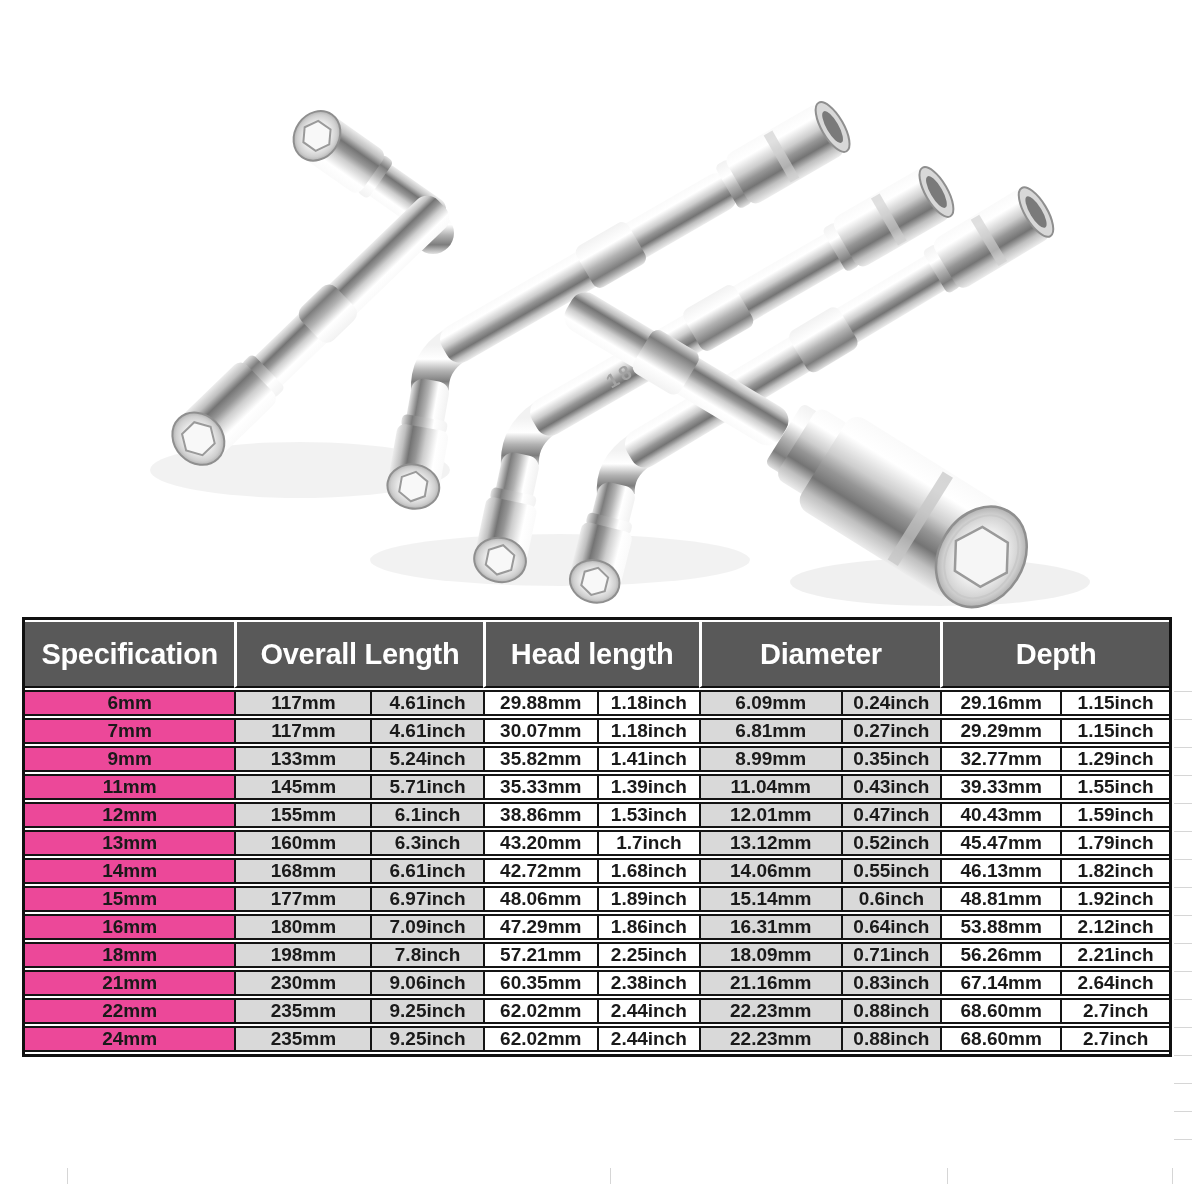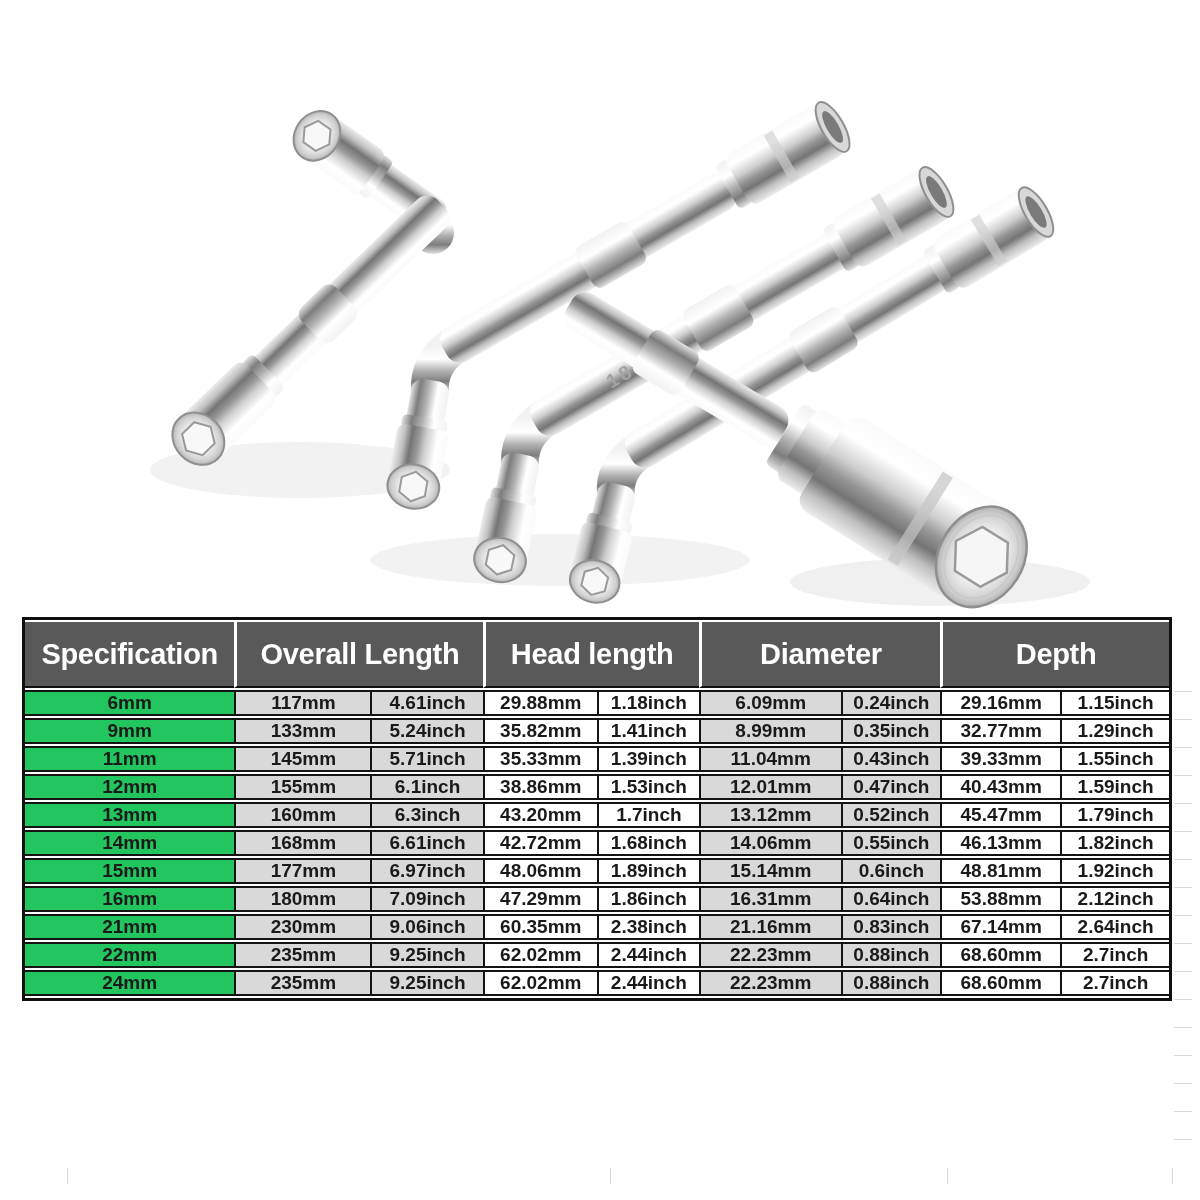--- a/index.html
+++ b/index.html
@@ -24,21 +24,21 @@
     border-bottom:2px solid #101010; text-align:center; vertical-align:middle;
   }
   table.spec thead th + th { border-left:3px solid #ffffff; }
   table.spec td {
     height:22px; font-size:19px; font-weight:bold; color:#1a1a1a;
     text-align:center; vertical-align:middle; line-height:22px;
     border-top:2px solid #141414; border-bottom:2px solid #141414;
     white-space:nowrap;
   }
   table.spec td + td { border-left:2px solid #141414; }
-  td.spec  { color:#e2191c; background:#22c55e; }
+  td.spec  { color:#e2191c; background:#ec4899; }
   td.g     { background:#d9d9d9; }
   td.w     { background:#ffffff; }
 
   
   .artifact-right {
     position:absolute; left:1174px; top:691px; width:18px; height:474px;
     background:repeating-linear-gradient(to bottom, #d6d6d6 0 1px, transparent 1px 28px);
   }
   .artifact-bottom { position:absolute; top:1168px; left:0; width:1200px; height:20px; }
   .artifact-bottom span {
@@ -211,20 +211,31 @@
             <td class="g">117mm</td>
             <td class="g">4.61inch</td>
             <td class="w">29.88mm</td>
             <td class="w">1.18inch</td>
             <td class="g">6.09mm</td>
             <td class="g">0.24inch</td>
             <td class="w">29.16mm</td>
             <td class="w">1.15inch</td>
           </tr>
           <tr>
+            <td class="spec">7mm</td>
+            <td class="g">117mm</td>
+            <td class="g">4.61inch</td>
+            <td class="w">30.07mm</td>
+            <td class="w">1.18inch</td>
+            <td class="g">6.81mm</td>
+            <td class="g">0.27inch</td>
+            <td class="w">29.29mm</td>
+            <td class="w">1.15inch</td>
+          </tr>
+          <tr>
             <td class="spec">9mm</td>
             <td class="g">133mm</td>
             <td class="g">5.24inch</td>
             <td class="w">35.82mm</td>
             <td class="w">1.41inch</td>
             <td class="g">8.99mm</td>
             <td class="g">0.35inch</td>
             <td class="w">32.77mm</td>
             <td class="w">1.29inch</td>
           </tr>
@@ -288,20 +299,31 @@
             <td class="g">180mm</td>
             <td class="g">7.09inch</td>
             <td class="w">47.29mm</td>
             <td class="w">1.86inch</td>
             <td class="g">16.31mm</td>
             <td class="g">0.64inch</td>
             <td class="w">53.88mm</td>
             <td class="w">2.12inch</td>
           </tr>
           <tr>
+            <td class="spec">18mm</td>
+            <td class="g">198mm</td>
+            <td class="g">7.8inch</td>
+            <td class="w">57.21mm</td>
+            <td class="w">2.25inch</td>
+            <td class="g">18.09mm</td>
+            <td class="g">0.71inch</td>
+            <td class="w">56.26mm</td>
+            <td class="w">2.21inch</td>
+          </tr>
+          <tr>
             <td class="spec">21mm</td>
             <td class="g">230mm</td>
             <td class="g">9.06inch</td>
             <td class="w">60.35mm</td>
             <td class="w">2.38inch</td>
             <td class="g">21.16mm</td>
             <td class="g">0.83inch</td>
             <td class="w">67.14mm</td>
             <td class="w">2.64inch</td>
           </tr>

